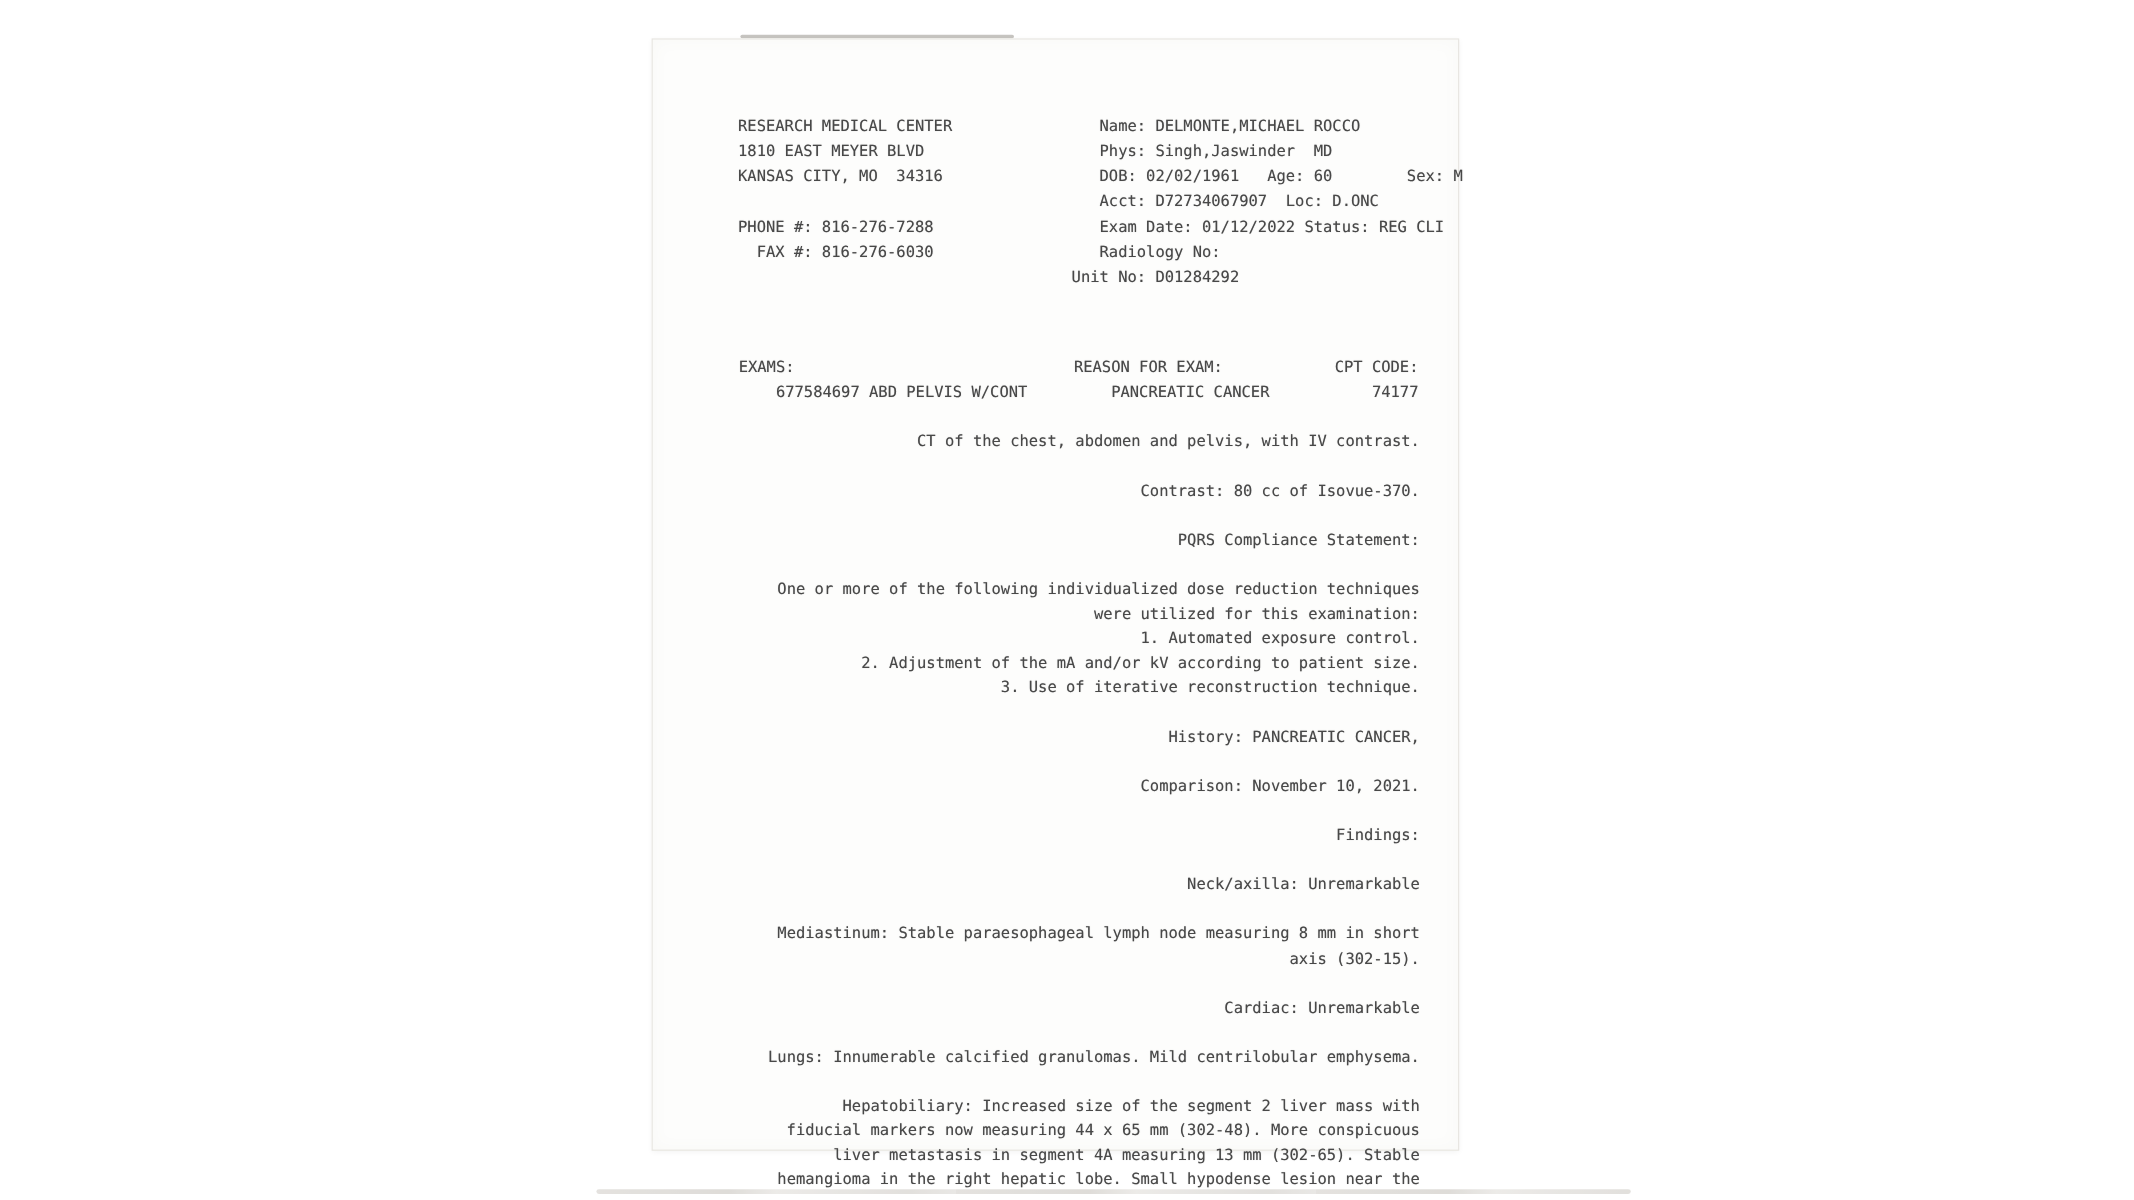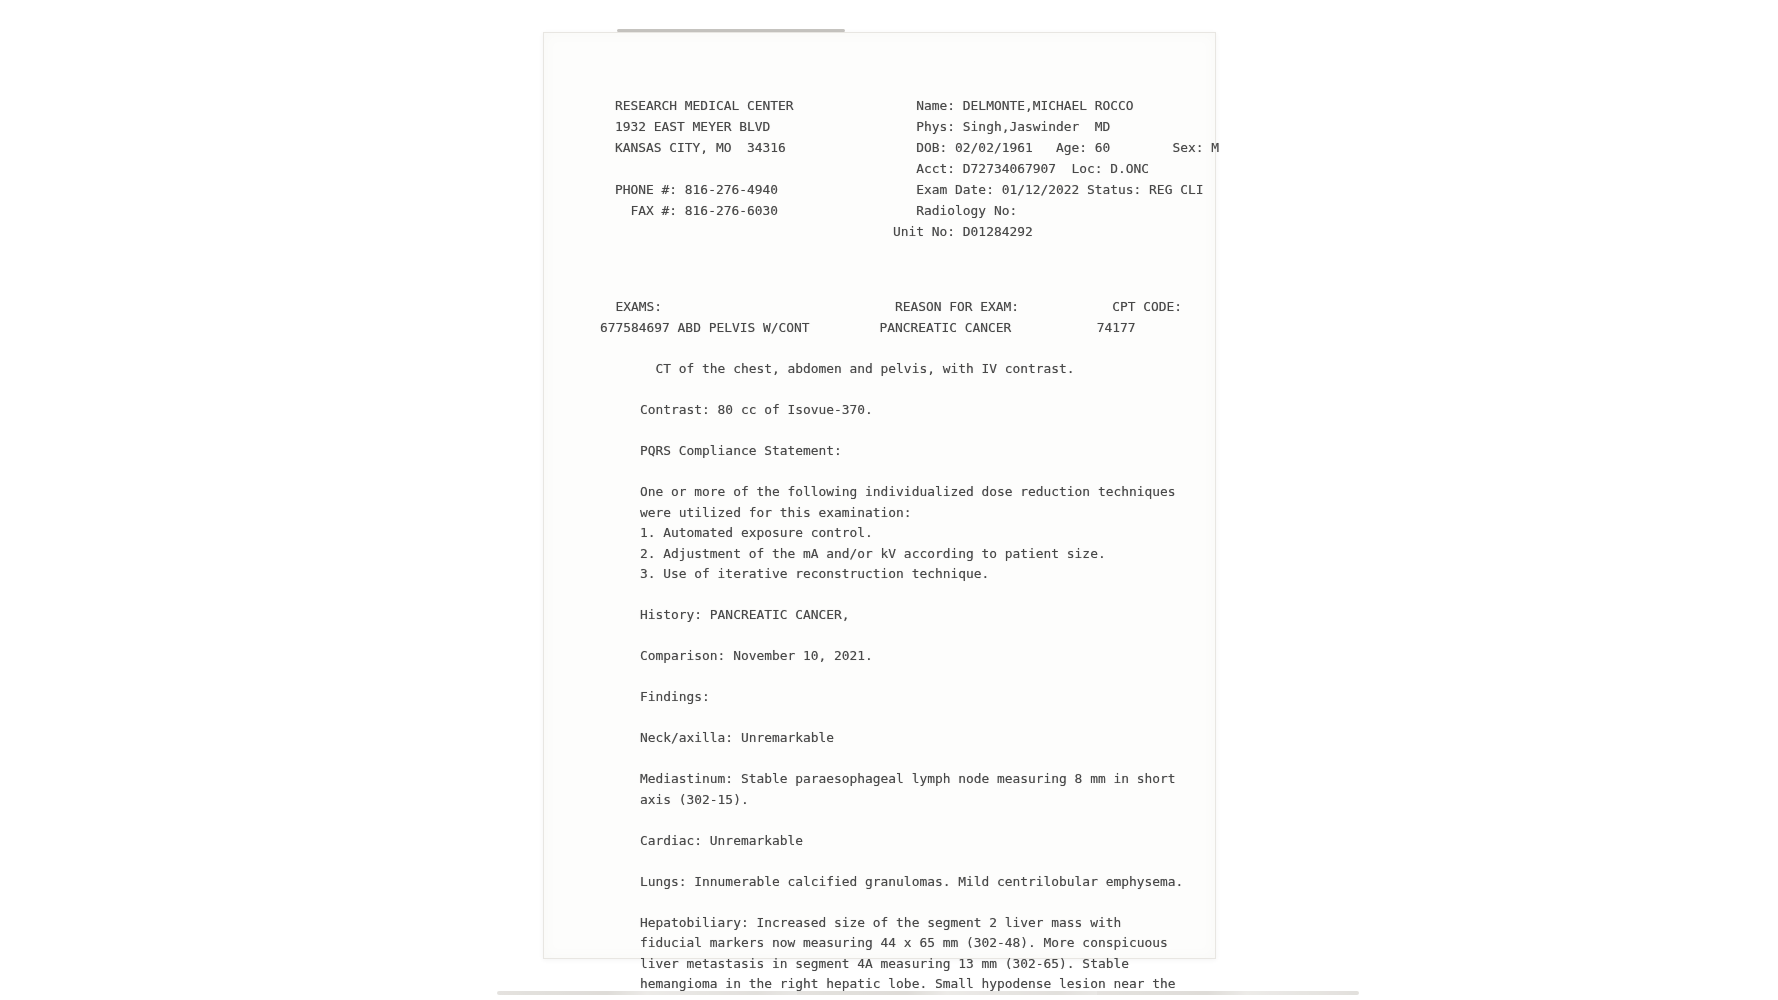--- a/index.html
+++ b/index.html
@@ -54,38 +54,38 @@
     font-size: 12.9px;
     text-shadow: 0 0 0.7px rgba(95,95,95,0.55);
     white-space: pre;
   }
   .blk .line {
     white-space: pre;
     min-height: 1em;
     padding-left: 44px;
   }
   .hdr { line-height: 21px; }
-  .bdy { line-height: 20.5px; }
+  .bdy { line-height: 20.5px; text-align: right; }
   .facility { left: 27px;  top: 62px; }
   .patient  { left: 265px; top: 62px; margin-left: 40px; }
   .exams    { left: 12px;  top: 264px; }
   .report   { left: 52px;  top: 326px; }
   .line.u {
     text-decoration-color: #91908d;
     text-underline-offset: 2px;
   }
 </style>
 </head>
 <body>
 
 <div class="stage">
   <div class="top-sliver"></div>
 
   <div class="paper">
-    <div class="blk hdr facility"><div class="line">RESEARCH MEDICAL CENTER</div><div class="line">1932 EAST MEYER BLVD</div><div class="line">KANSAS CITY, MO  34316</div><div class="line"> </div><div class="line">PHONE #: 816-276-4940</div><div class="line">  FAX #: 816-276-6030</div></div>
+    <div class="blk hdr facility"><div class="line">RESEARCH MEDICAL CENTER</div><div class="line">1810 EAST MEYER BLVD</div><div class="line">KANSAS CITY, MO  34316</div><div class="line"> </div><div class="line">PHONE #: 816-276-7288</div><div class="line">  FAX #: 816-276-6030</div></div>
 
     <div class="blk hdr patient"><div class="line">   Name: DELMONTE,MICHAEL ROCCO</div><div class="line">   Phys: Singh,Jaswinder  MD</div><div class="line">   DOB: 02/02/1961   Age: 60        Sex: M</div><div class="line">   Acct: D72734067907  Loc: D.ONC</div><div class="line">   Exam Date: 01/12/2022 Status: REG CLI</div><div class="line">   Radiology No:</div><div class="line">Unit No: D01284292</div></div>
 
     <div class="blk bdy exams"><div class="line">  EXAMS:                              REASON FOR EXAM:            CPT CODE:</div><div class="line">677584697 ABD PELVIS W/CONT         PANCREATIC CANCER           74177</div></div>
 
     <div class="blk bdy report"><div class="line">  CT of the chest, abdomen and pelvis, with IV contrast.</div><div class="line"> </div><div class="line">Contrast: 80 cc of Isovue-370.</div><div class="line"> </div><div class="line u">PQRS Compliance Statement:</div><div class="line"> </div><div class="line">One or more of the following individualized dose reduction techniques</div><div class="line">were utilized for this examination:</div><div class="line">1. Automated exposure control.</div><div class="line">2. Adjustment of the mA and/or kV according to patient size.</div><div class="line">3. Use of iterative reconstruction technique.</div><div class="line"> </div><div class="line">History: PANCREATIC CANCER,</div><div class="line"> </div><div class="line">Comparison: November 10, 2021.</div><div class="line"> </div><div class="line">Findings:</div><div class="line"> </div><div class="line">Neck/axilla: Unremarkable</div><div class="line"> </div><div class="line">Mediastinum: Stable paraesophageal lymph node measuring 8 mm in short</div><div class="line">axis (302-15).</div><div class="line"> </div><div class="line">Cardiac: Unremarkable</div><div class="line"> </div><div class="line">Lungs: Innumerable calcified granulomas. Mild centrilobular emphysema.</div><div class="line"> </div><div class="line">Hepatobiliary: Increased size of the segment 2 liver mass with</div><div class="line">fiducial markers now measuring 44 x 65 mm (302-48). More conspicuous</div><div class="line">liver metastasis in segment 4A measuring 13 mm (302-65). Stable</div><div class="line">hemangioma in the right hepatic lobe. Small hypodense lesion near the</div></div>
   </div>
 
   <div class="bottom-strip"></div>
 </div>

